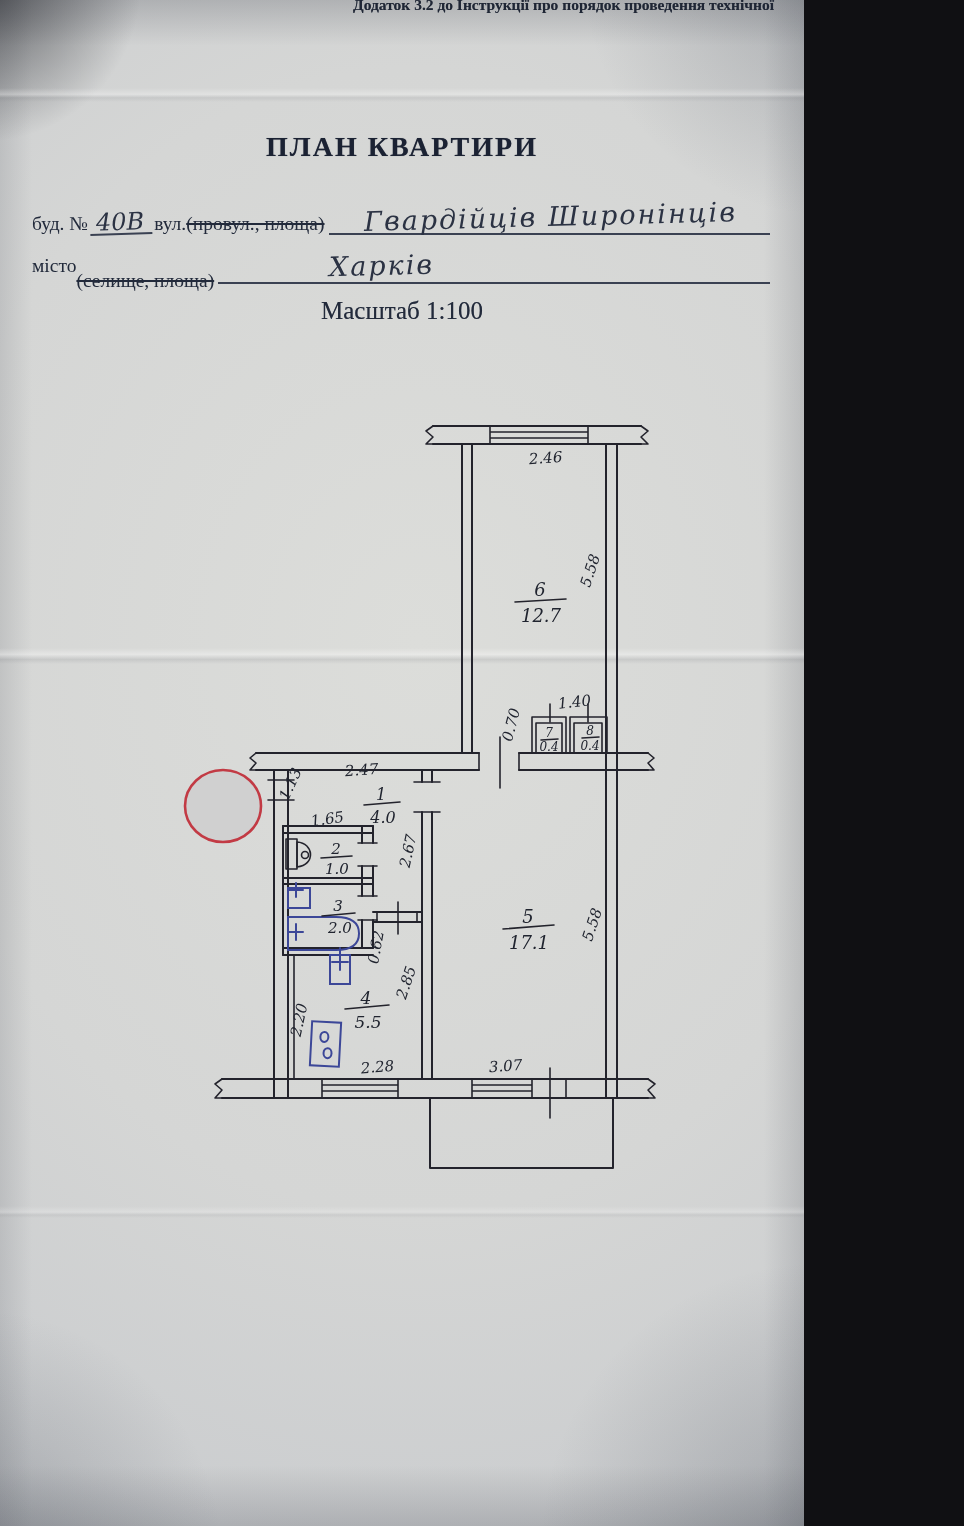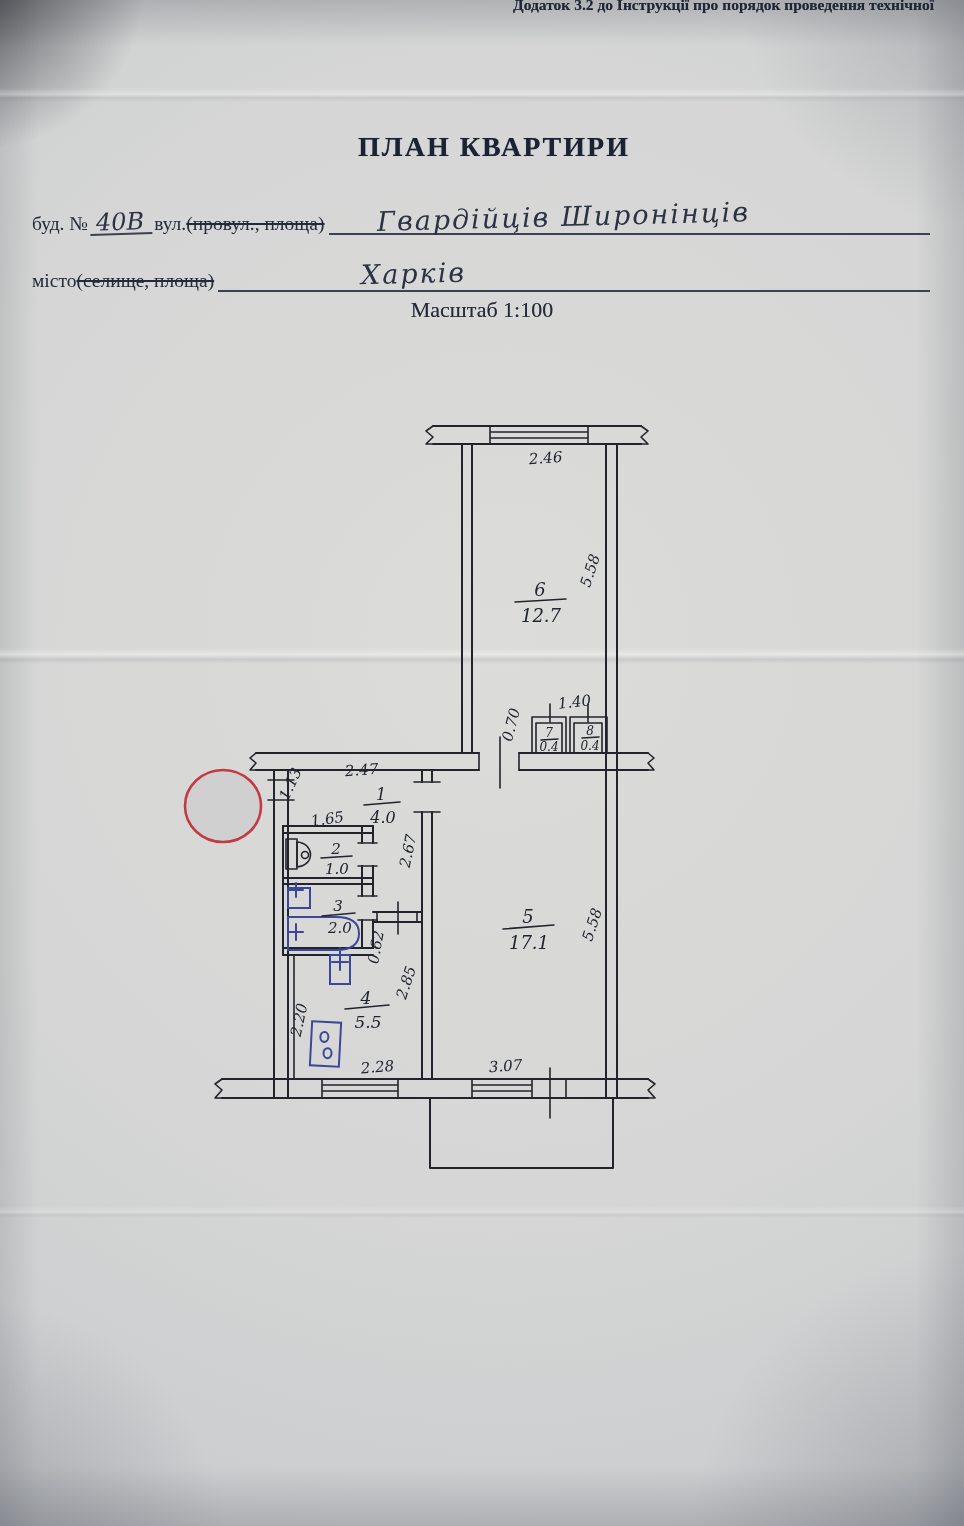--- a/index.html
+++ b/index.html
@@ -1,53 +1,53 @@
 <!DOCTYPE html>
 <html><head>
 <meta charset="utf-8">
 <style>
   html,body{margin:0;padding:0;background:#101013;}
   .page{
-    position:relative;width:964px;height:1526px;overflow:hidden;
+    position:relative;width:804px;height:1526px;overflow:hidden;
     font-family:"Liberation Serif",serif;color:#242b3b;
     background:
       radial-gradient(circle at -2% -1%, rgba(25,27,33,.65) 0%, rgba(25,27,33,0) 9%),
       radial-gradient(circle at 103% -2%, rgba(70,75,85,.28) 0%, rgba(70,75,85,0) 14%),
       radial-gradient(circle at 102% 101%, rgba(70,75,85,.30) 0%, rgba(70,75,85,0) 16%),
       radial-gradient(circle at -3% 102%, rgba(70,75,85,.30) 0%, rgba(70,75,85,0) 14%),
       linear-gradient(90deg, rgba(110,113,120,.20) 0%, rgba(110,113,120,0) 4%, rgba(110,113,120,0) 95%, rgba(110,113,120,.25) 100%),
       linear-gradient(180deg, rgba(95,98,106,.30) 0%, rgba(95,98,106,0) 3%, rgba(95,98,106,0) 96%, rgba(95,98,106,.28) 100%),
       radial-gradient(ellipse 120% 75% at 52% 42%, #dcddda 0%, #d5d6d5 50%, #cbcdcf 80%, #bcbfc3 100%);
     text-decoration: underline;
   }
   .crease{position:absolute;left:0;width:100%;pointer-events:none;}
   .crease.c1{top:88px;height:14px;background:linear-gradient(to bottom,rgba(255,255,255,0) 0%,rgba(255,255,255,.30) 45%,rgba(120,122,128,.14) 70%,rgba(255,255,255,0) 100%);}
   .crease.c2{top:648px;height:16px;background:linear-gradient(to bottom,rgba(255,255,255,0) 0%,rgba(255,255,255,.35) 40%,rgba(118,120,126,.16) 72%,rgba(255,255,255,0) 100%);}
   .crease.c3{top:1206px;height:12px;background:linear-gradient(to bottom,rgba(255,255,255,0) 0%,rgba(255,255,255,.22) 50%,rgba(120,122,128,.10) 75%,rgba(255,255,255,0) 100%);}
 
   .appendix{position:absolute;top:-5px;right:30px;text-align:right;
     font-size:15.5px;font-weight:bold;line-height:19px;color:#1f2635;
     text-shadow:0 0 .6px rgba(31,38,53,.55);}
-  .title{position:absolute;top:131px;left:12px;width:100%;text-align:center;
+  .title{position:absolute;top:131px;left:0;width:100%;text-align:center;
     font-size:28px;font-weight:bold;letter-spacing:2px;color:#1b2233;
     text-shadow:0 0 .7px rgba(27,34,51,.6);}
   .form-line{position:absolute;left:32px;right:34px;display:flex;align-items:flex-end;
     font-size:19.5px;color:#222a3b;white-space:nowrap;}
   .fl1{top:183px;}
-  .fl2{top:240px;}
+  .fl2{top:240px;align-items:center;}
   .struck{text-decoration:line-through;text-decoration-thickness:2px;margin-top:30px;}
   .hand{font-family:"DejaVu Serif",serif;font-style:italic;color:#2b3243;}
   .num-hand{font-size:24px;border-bottom:2px solid #3a4152;padding:0 8px 0 6px;margin:0 2px;
     transform:rotate(-2deg);display:inline-block;line-height:22px;}
   .write-line{flex:1;border-bottom:2px solid #3a4152;position:relative;height:34px;margin-left:4px;}
   .write-line .hand{position:absolute;bottom:1px;font-size:27px;letter-spacing:2px;transform:rotate(-1.5deg);}
   .street-pos{left:8%;}
   .city-pos{left:20%;}
   .scale-note{position:absolute;top:297px;left:0;width:100%;text-align:center;
-    font-size:22px;color:#222a3b;text-shadow:0 0 .5px rgba(34,42,59,.5);}
+    font-size:25px;color:#222a3b;text-shadow:0 0 .5px rgba(34,42,59,.5);}
   svg.plan{position:absolute;top:0;left:0;}
   svg .ink{stroke:#23232c;fill:none;stroke-width:2;stroke-linecap:round;stroke-linejoin:round;}
   svg .thin{stroke-width:1.6;}
   svg .blue{stroke:#3c4798;fill:none;stroke-width:2;stroke-linecap:round;}
   svg text{font-family:"DejaVu Serif",serif;font-style:italic;fill:#20242f;}
   svg .dim{font-size:15px;text-anchor:middle;}
   svg .rnum{text-anchor:middle;}
 </style>
 </head>
 <body>

